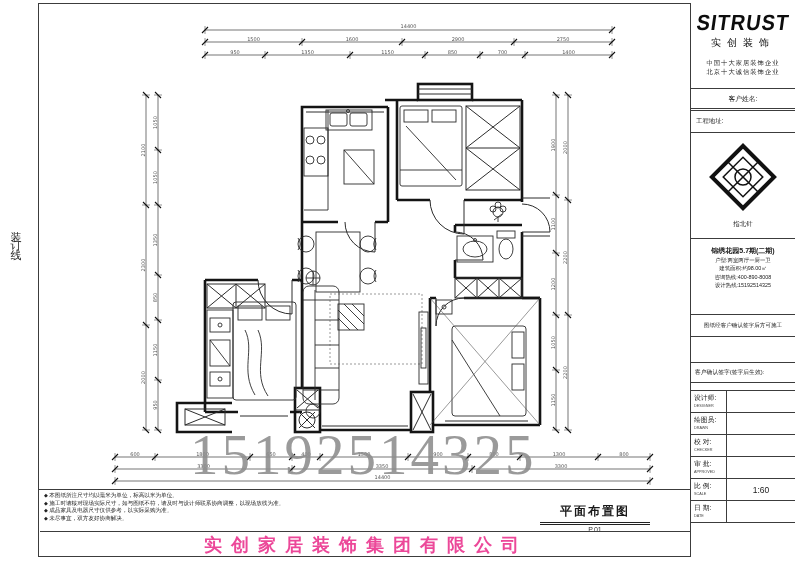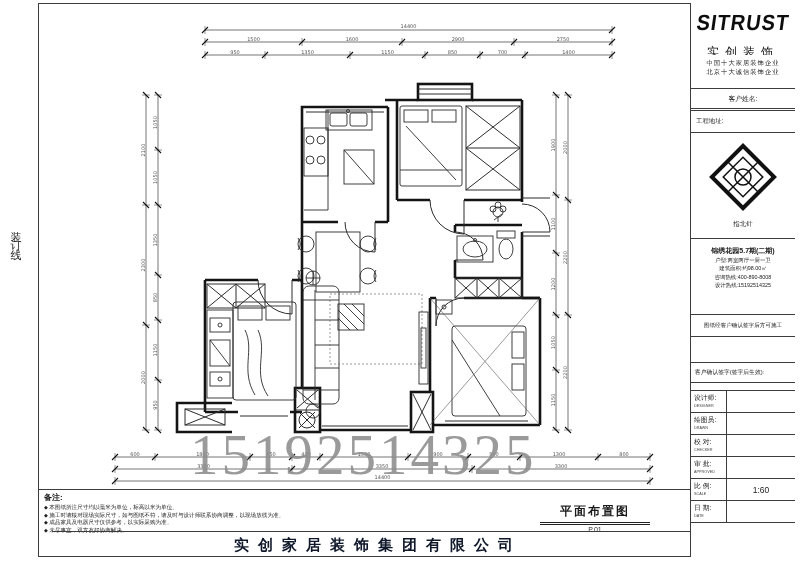--- a/index.html
+++ b/index.html
@@ -13,28 +13,28 @@
     font-family:"Liberation Serif","DejaVu Serif",serif;font-size:57px;color:#8d8d8d;
     letter-spacing:3px;opacity:.88;}
   .plan-title{position:absolute;left:540px;top:503px;width:110px;text-align:center;}
   .pt-text{font-size:12px;font-weight:bold;letter-spacing:2px;border-bottom:3px double #222;padding-bottom:2px;font-family:Liberation Serif, serif;}
   .pt-sub{font-size:7px;color:#333;margin-top:1px;}
   .notes{position:absolute;left:44px;top:492px;width:600px;}
   .notes-h{font-size:8px;font-weight:bold;margin-bottom:1px;}
   .note{font-size:5.6px;color:#222;line-height:7.6px;white-space:nowrap;overflow:hidden;}
   .note::before{content:"◆ ";font-size:5px;}
   .hr1{position:absolute;left:38px;top:489px;width:652px;border-top:1px solid #3c3c3c;}
-  .companybar{position:absolute;left:52px;top:531px;width:652px;height:26px;border-top:1.2px solid #3c3c3c;
-    display:flex;align-items:center;justify-content:center;font-size:15px;font-weight:bold;letter-spacing:9px;color:#0f172a;}
+  .companybar{position:absolute;left:40px;top:531px;width:652px;height:26px;border-top:1.2px solid #3c3c3c;
+    display:flex;align-items:center;justify-content:center;font-size:18px;font-weight:bold;letter-spacing:9px;color:#ec4899;}
   
   .titleblock{position:absolute;left:690px;top:3px;width:105px;height:554px;border-left:1.2px solid #3c3c3c;box-sizing:border-box;background:#fff;}
   .tb-row{box-sizing:border-box;border-bottom:1px solid #3c3c3c;overflow:hidden;}
   .tb-logo{height:52px;text-align:center;border-bottom:none;}
   .logo-en{font-size:20px;font-weight:900;transform:skewX(-8deg) scaleY(1.1);margin-top:8px;letter-spacing:1px;color:#0d0d0d;}
-  .logo-cn{font-size:12px;letter-spacing:6px;margin-top:10px;color:#111;}
+  .logo-cn{font-size:10px;letter-spacing:6px;margin-top:2px;color:#111;}
   .tb-slogans{height:34px;text-align:center;padding-top:3px;}
   .slogan{font-size:6.3px;color:#222;line-height:9px;letter-spacing:1px;}
   .tb-cust{height:22px;display:flex;align-items:center;justify-content:center;font-size:6.8px;border-bottom:3px double #3c3c3c;}
   .tb-addr{height:22px;display:flex;align-items:center;padding-left:5px;font-size:6.4px;}
   .tb-compass{height:106px;text-align:center;}
   .compass-cap{font-size:6.5px;color:#222;margin-top:3px;}
   .tb-info{height:76px;text-align:center;padding-top:6px;}
   .info-line1{font-size:7px;font-weight:bold;line-height:11px;}
   .info-line{font-size:5.4px;color:#222;line-height:8.4px;}
   .tb-confirm{height:22px;display:flex;align-items:center;justify-content:center;font-size:5.6px;}
@@ -361,21 +361,20 @@
   <div class="watermark">15192514325</div>
 
   <div class="plan-title">
     <div class="pt-text">平面布置图</div>
     <div class="pt-sub">P.01</div>
   </div>
 
   <div class="hr1"></div>
 
   <div class="notes">
-    <div class="notes-h">备注:</div>
     <div class="note">本图纸所注尺寸均以毫米为单位，标高以米为单位。</div>
     <div class="note">施工时请核对现场实际尺寸，如与图纸不符，请及时与设计师联系协商调整，以现场放线为准。</div>
     <div class="note">成品家具及电器尺寸仅供参考，以实际采购为准。</div>
     <div class="note">未尽事宜，双方友好协商解决。</div>
   </div>
 
   <div class="companybar">实创家居装饰集团有限公司</div>
 
   <div class="titleblock">
     <div class="tb-row tb-logo">

